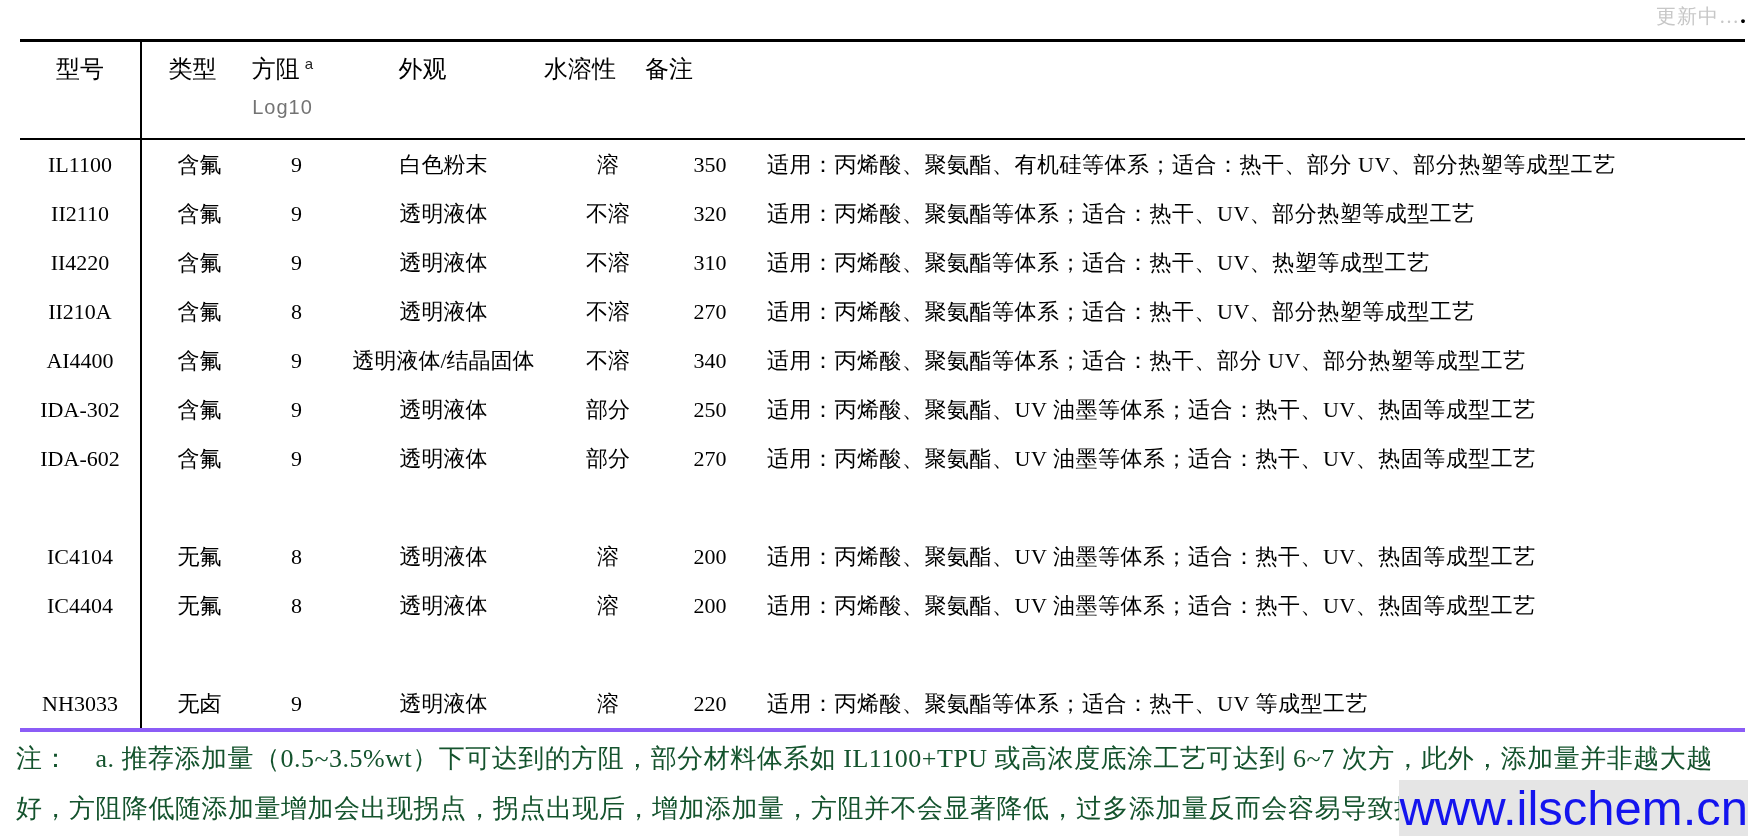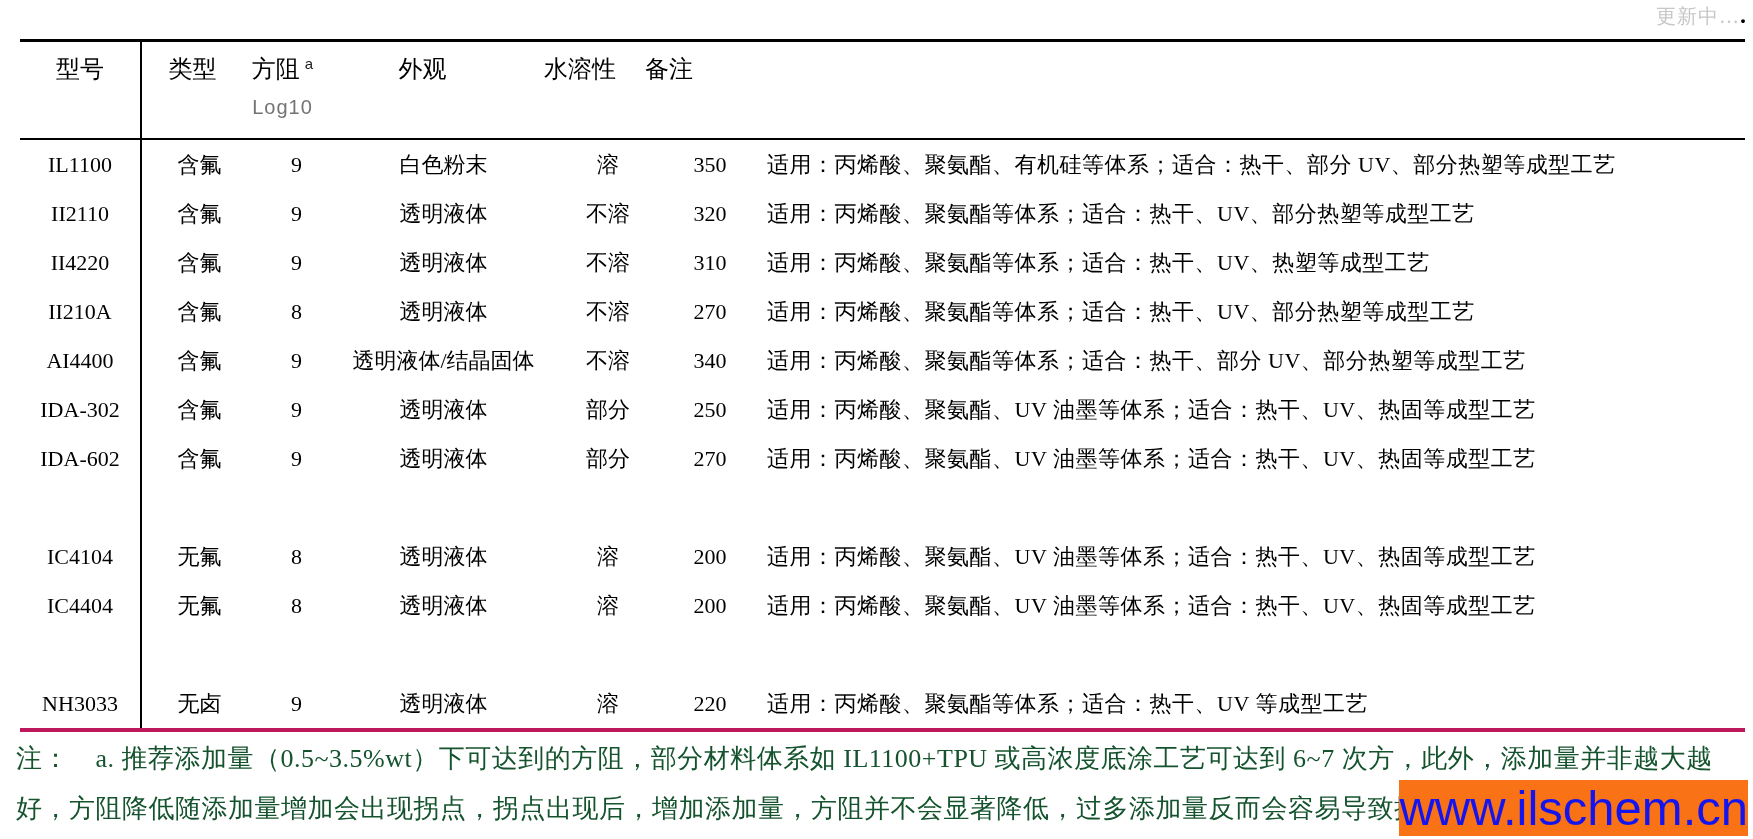--- a/index.html
+++ b/index.html
@@ -18,21 +18,21 @@
     font-size: 20px; letter-spacing: 1px;
     color: #c7c7c7;
     white-space: nowrap;
   }
   .status .dot { color: #000; font-weight: bold; font-size: 24px; }
 
   
   .spec-table {
     position: absolute; left: 20px; top: 39px; width: 1725px;
     border-top: 3px solid #000;
-    border-bottom: 4px solid #be185d;
+    border-bottom: 4px solid #8b5cf6;
     box-sizing: border-box;
   }
   .vdivider {
     position: absolute; left: 120px; top: 0; bottom: 0;
     width: 2px; background: #000;
   }
   .grid-cols {
     display: grid;
     grid-template-columns: 120px 105px 75px 205px 110px 80px 1fr;
   }
@@ -70,21 +70,21 @@
     position: absolute; left: 16px; top: 734px; width: 1732px;
     font-size: 26px; line-height: 50px;
     color: #14532d; letter-spacing: 0.5px;
   }
 
   
   .watermark {
     position: absolute; right: 5px; top: 780px;
     font-family: "Liberation Sans", "DejaVu Sans", sans-serif;
     font-size: 49px; color: #1414ee;
-    background: #f97316;
+    background: #e5e5e5;
     z-index: 5; line-height: 56px;
   }
 </style>
 </head>
 <body>
 
 <div class="status">
   <span>更新中…</span><span class="dot">.</span>
 </div>
 

